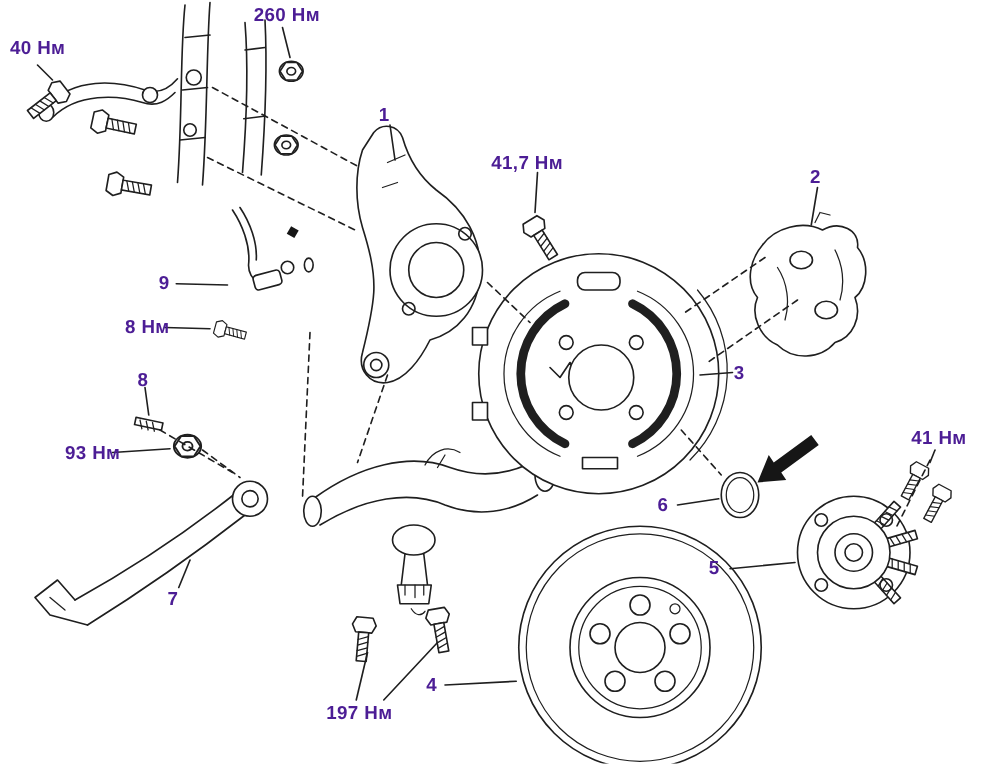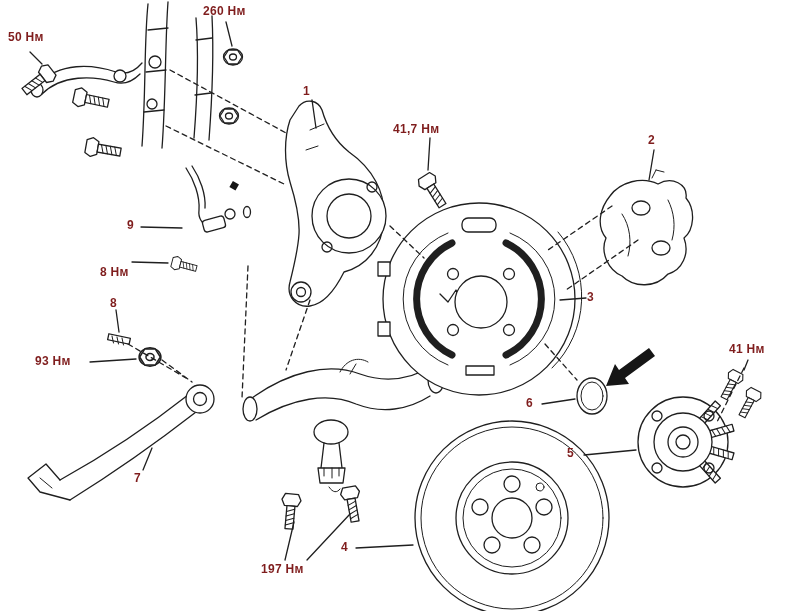--- a/index.html
+++ b/index.html
@@ -6,23 +6,23 @@
   #stage{
     position:relative;
     width:800px;height:611px;
     background:#ffffff;
     font-family:"Liberation Sans", sans-serif;
     overflow:hidden;
   }
   #stage svg{position:absolute;left:0;top:0;}
   .lbl{
     position:absolute;
-    font-size:12px;
+    font-size:15px;
     font-weight:bold;
-    color:#7f1d1d;
+    color:#4c1d95;
     letter-spacing:0.3px;
     white-space:nowrap;
     user-select:none;
   }
   
   .ln{fill:none;stroke:#1f1f1f;stroke-width:1.3;stroke-linecap:round;stroke-linejoin:round;}
   .thin{stroke-width:1;}
   .thick{stroke-width:7;}
   .dash{stroke-dasharray:5 4;}
   .fillw{fill:#ffffff;stroke:#1f1f1f;stroke-width:1.3;stroke-linejoin:round;}
@@ -251,25 +251,25 @@
       <path d="M143,470 L152,448"></path>
       <path d="M542,404 L575,399"></path>
       <path d="M584,455 L636,450"></path>
       <path d="M748,360 L744,370"></path>
       <path d="M285,560 L294,522"></path>
       <path d="M307,560 L350,514"></path>
       <path d="M356,548 L413,545"></path>
     </g>
   </svg>
 
-  <div class="lbl" style="left:8px;top:30px">50 Нм</div>
+  <div class="lbl" style="left:8px;top:30px">40 Нм</div>
   <div class="lbl" style="left:203px;top:4px">260 Нм</div>
   <div class="lbl" style="left:393px;top:122px">41,7 Нм</div>
-  <div class="lbl" style="left:100px;top:265px">8 Нм</div>
-  <div class="lbl" style="left:35px;top:354px">93 Нм</div>
+  <div class="lbl" style="left:100px;top:253px">8 Нм</div>
+  <div class="lbl" style="left:52px;top:354px">93 Нм</div>
   <div class="lbl" style="left:729px;top:342px">41 Нм</div>
   <div class="lbl" style="left:261px;top:562px">197 Нм</div>
 
   <div class="lbl" style="left:303px;top:84px">1</div>
   <div class="lbl" style="left:648px;top:133px">2</div>
   <div class="lbl" style="left:587px;top:290px">3</div>
   <div class="lbl" style="left:341px;top:540px">4</div>
   <div class="lbl" style="left:567px;top:446px">5</div>
   <div class="lbl" style="left:526px;top:396px">6</div>
   <div class="lbl" style="left:134px;top:471px">7</div>

